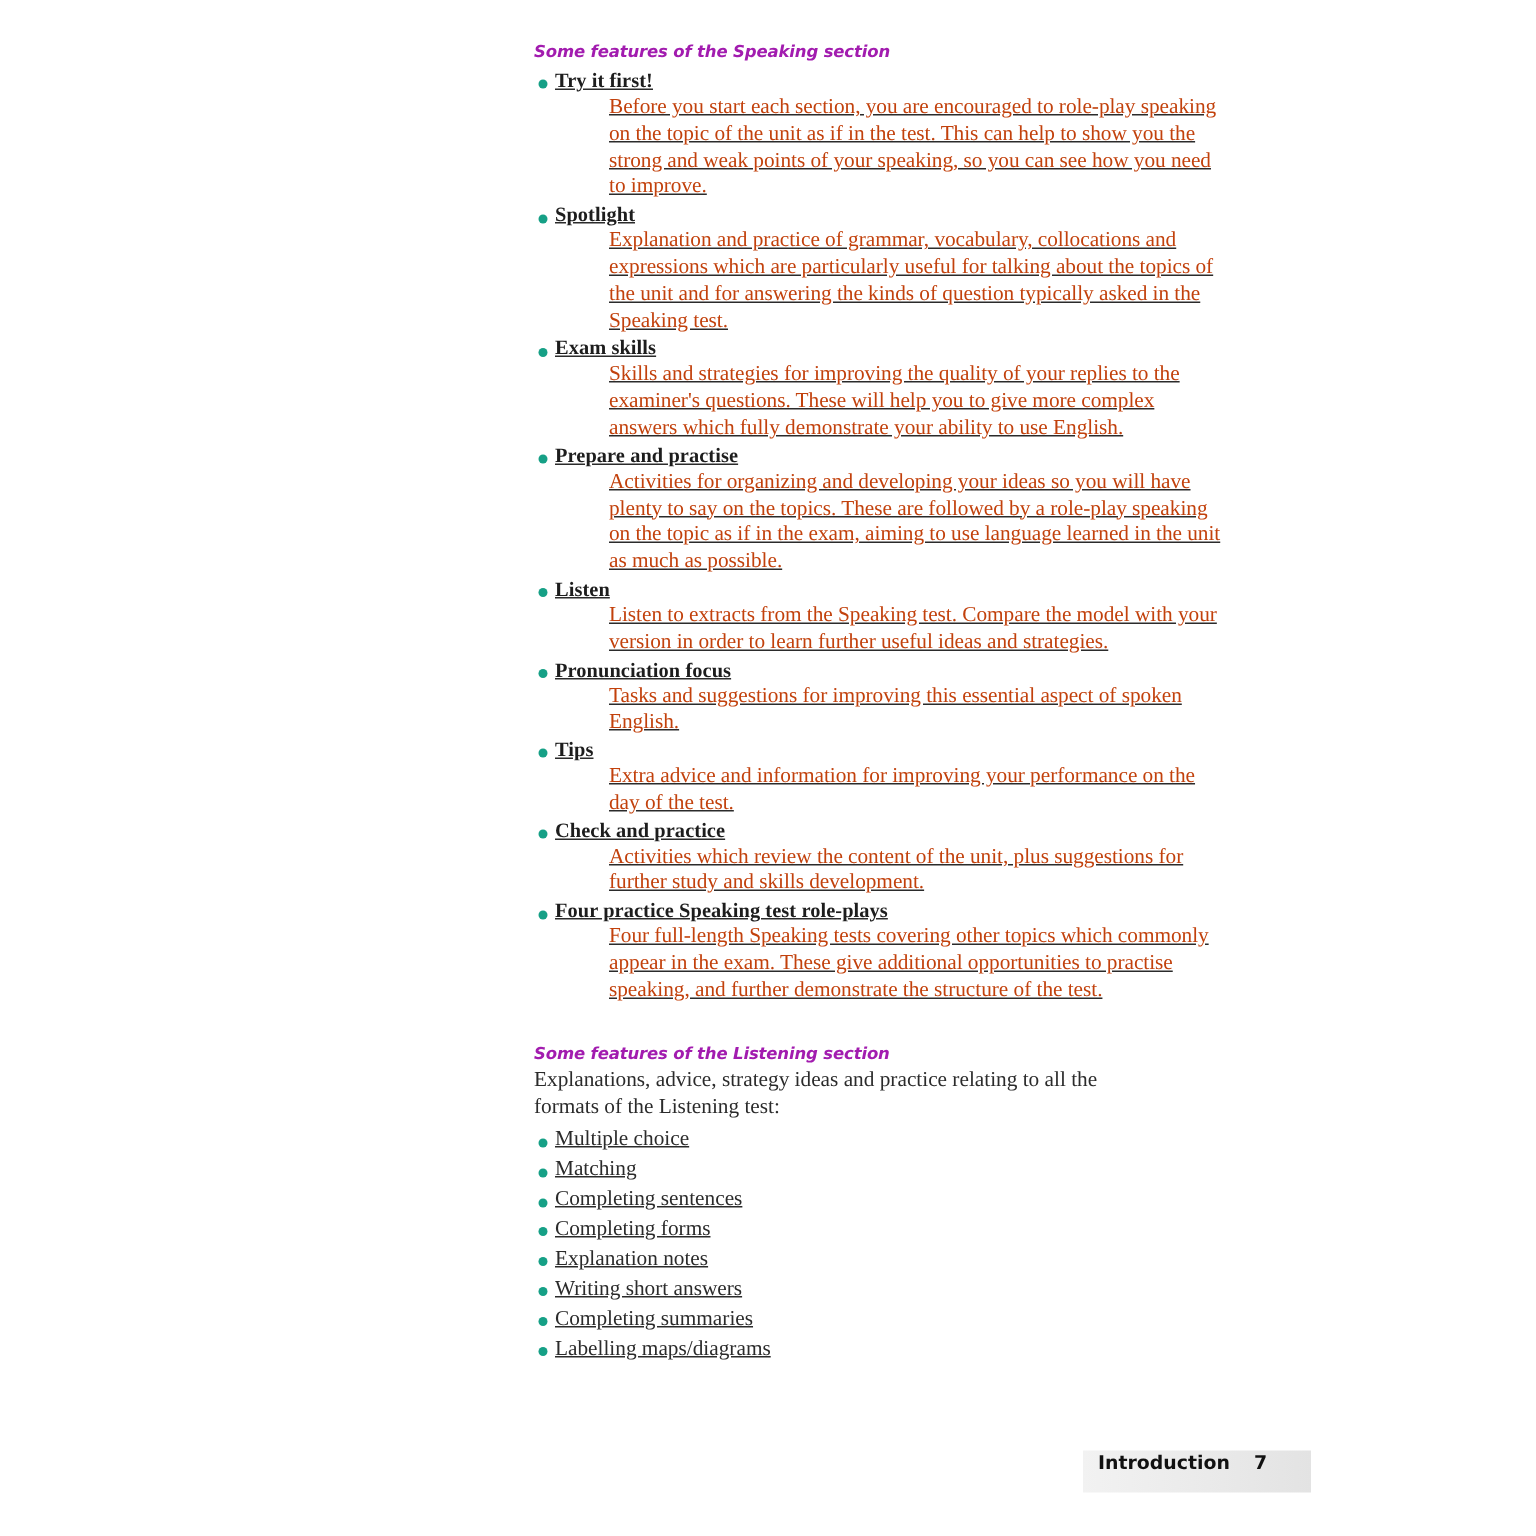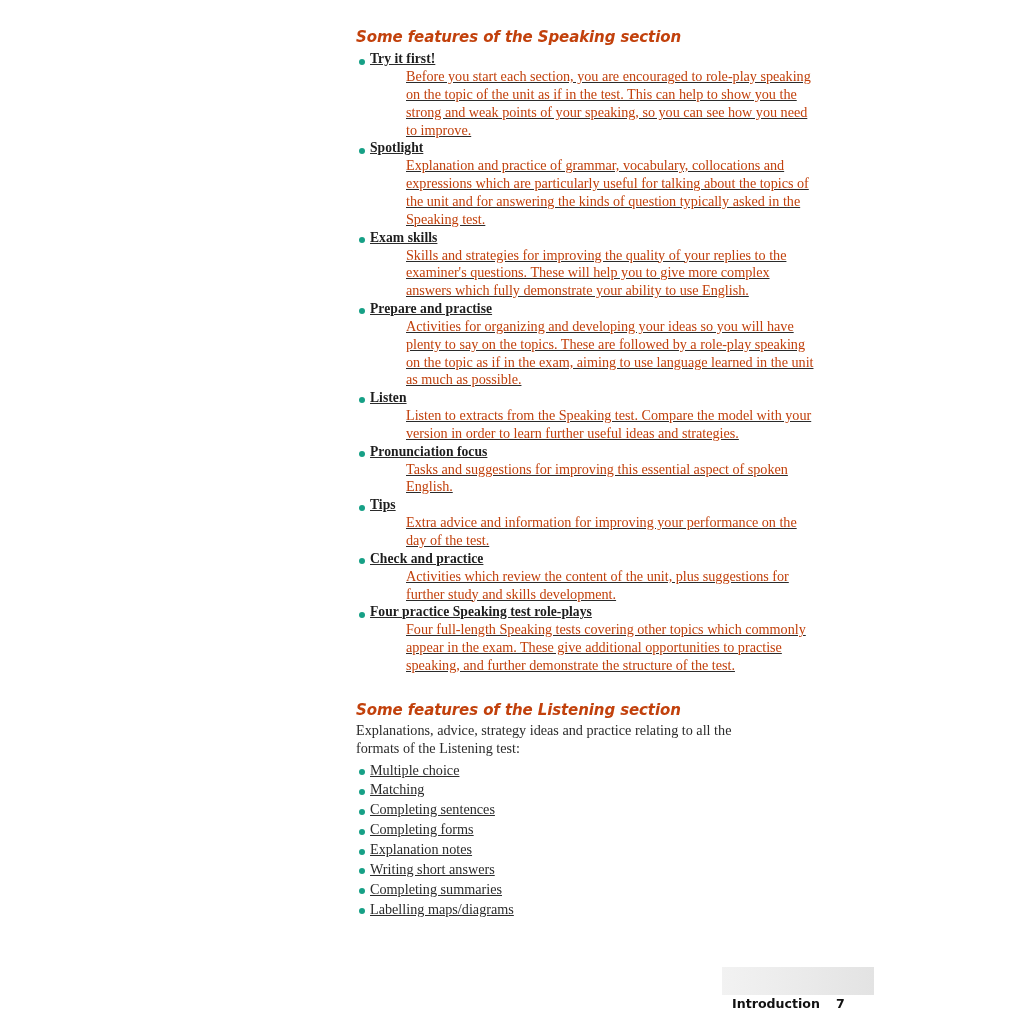--- a/index.html
+++ b/index.html
@@ -24,24 +24,24 @@
     left: 356px;
     top: 28px;
     width: 460px;
   }
 
   
   .section-heading {
     font-family: "DejaVu Sans", "Liberation Sans", sans-serif;
     font-style: italic;
     font-weight: bold;
-    font-size: 15px;
+    font-size: 11px;
     line-height: 1.28;
     letter-spacing: -0.1px;
-    color: #c2410c;
+    color: #a21caf;
     margin: 0 0 3px 0;
     white-space: nowrap;
   }
   .section-heading.listening {
     margin-top: 26px;
     margin-bottom: 2px;
   }
 
   
   ul.feature-list,
@@ -111,21 +111,21 @@
     height: 28px;
     background: linear-gradient(to right, #f2f2f2 0%, #eaeaea 55%, #e3e3e3 100%);
   }
   .footer-inner {
     position: absolute;
     left: 722px;
     top: 967px;
     width: 152px;
     height: 44px;
     display: flex;
-    align-items: flex-end;
+    align-items: flex-start;
   }
   .footer-label {
     font-family: "DejaVu Sans", "Liberation Sans", sans-serif;
     font-weight: bold;
     font-size: 12.6px;
     color: #111111;
     margin-left: 10px;
     white-space: nowrap;
   }
   .footer-pagenum {

